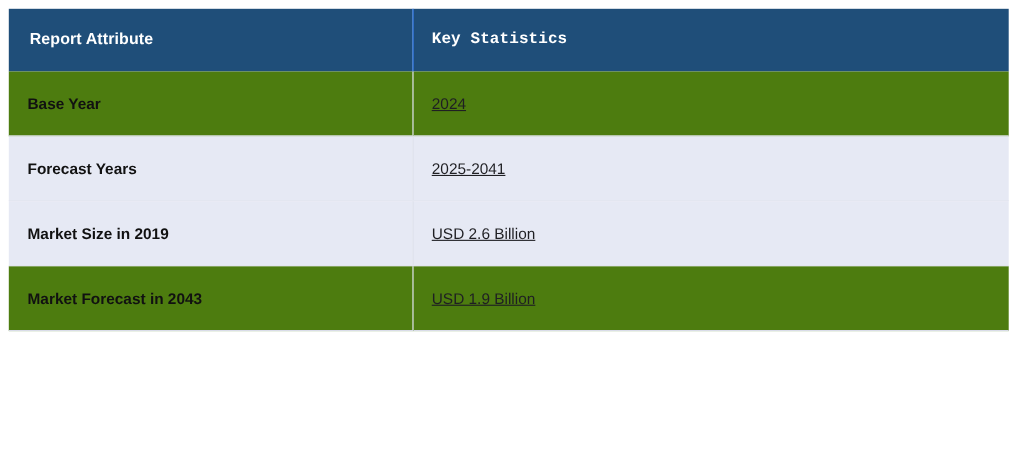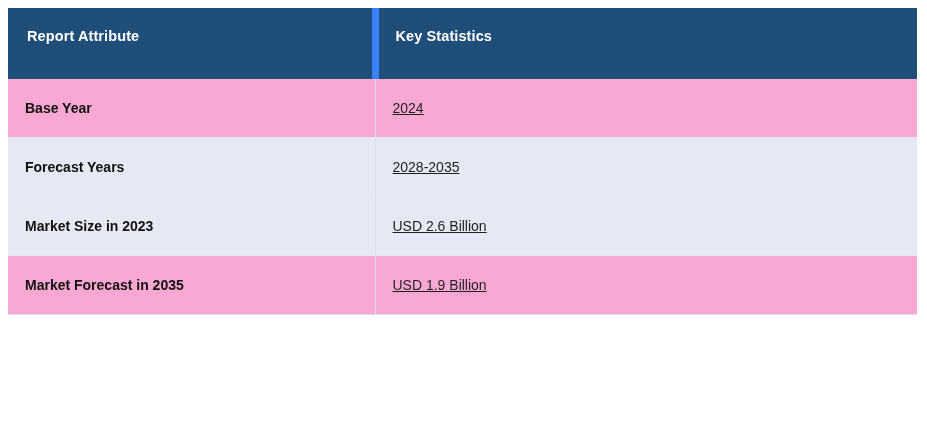--- a/index.html
+++ b/index.html
@@ -32,27 +32,28 @@
   table.stats-table col.col-attr { width: 367px; }
   table.stats-table col.col-stat { width: 542px; }
 
   table.stats-table thead th {
     background: #1f4e79;
     color: #ffffff;
     font-size: 14.5px;
     font-weight: bold;
     text-align: left;
     height: 55px;
-    padding: 0 0 16px 19px;
+    padding: 0 0 2px 19px;
     letter-spacing: 0.1px;
     vertical-align: middle;
   }
   table.stats-table thead th.th-stat {
     padding-left: 17px;
-    border-left: 7px solid #3b82f6;
+    border-left: 1px solid #3b82f6;
+    font-family: Liberation Mono, monospace;
   }
 
   table.stats-table tbody td {
     height: 58px;
     font-size: 14px;
     vertical-align: middle;
     color: #1a1a1a;
     border-bottom: 1px solid #e3e5ef;
     padding: 0 0 0 17px;
   }
@@ -65,21 +66,21 @@
 
   table.stats-table tbody td.cell-stat {
     font-weight: normal;
     color: #1f1f23;
     border-left: 1px solid #dcdfea;
     padding-left: 17px;
     text-decoration: underline;
   }
 
   table.stats-table tbody tr.row-even td {
-    background: #f9a8d4;
+    background: #4d7c0f;
   }
   table.stats-table tbody tr.row-odd td {
     background: #e6e9f4;
   }
   table.stats-table tbody tr:last-child td {
     border-bottom: 1px solid #d9dce9;
   }
 </style>
 </head>
 <body>
@@ -96,25 +97,25 @@
         <th class="th-stat">Key Statistics</th>
       </tr>
     </thead>
     <tbody>
       <tr class="row-even">
         <td class="cell-attr">Base Year</td>
         <td class="cell-stat">2024</td>
       </tr>
       <tr class="row-odd">
         <td class="cell-attr">Forecast Years</td>
-        <td class="cell-stat">2028-2035</td>
+        <td class="cell-stat">2025-2041</td>
       </tr>
       <tr class="row-odd">
-        <td class="cell-attr">Market Size in 2023</td>
+        <td class="cell-attr">Market Size in 2019</td>
         <td class="cell-stat">USD 2.6 Billion</td>
       </tr>
       <tr class="row-even">
-        <td class="cell-attr">Market Forecast in 2035</td>
+        <td class="cell-attr">Market Forecast in 2043</td>
         <td class="cell-stat">USD 1.9 Billion</td>
       </tr>
     </tbody>
   </table>
 </div>
 
 </body></html>

